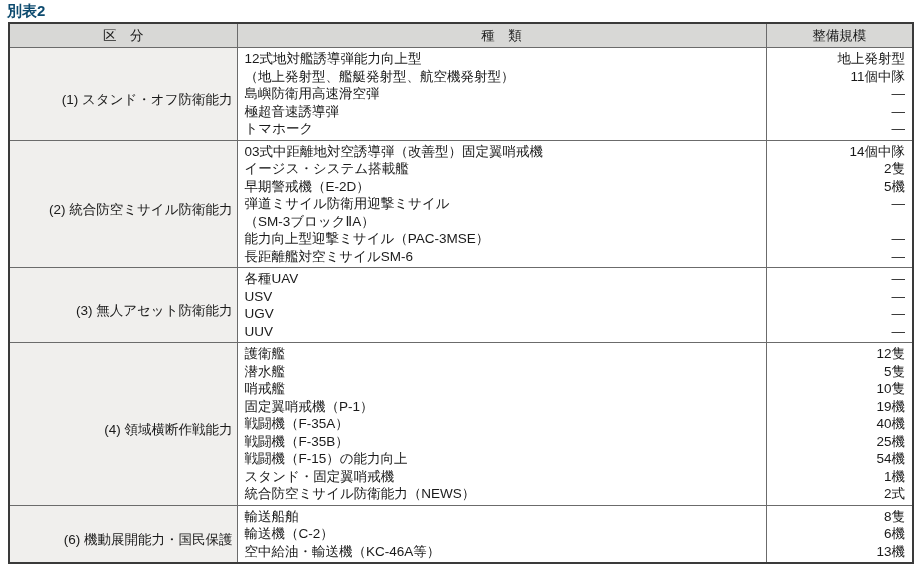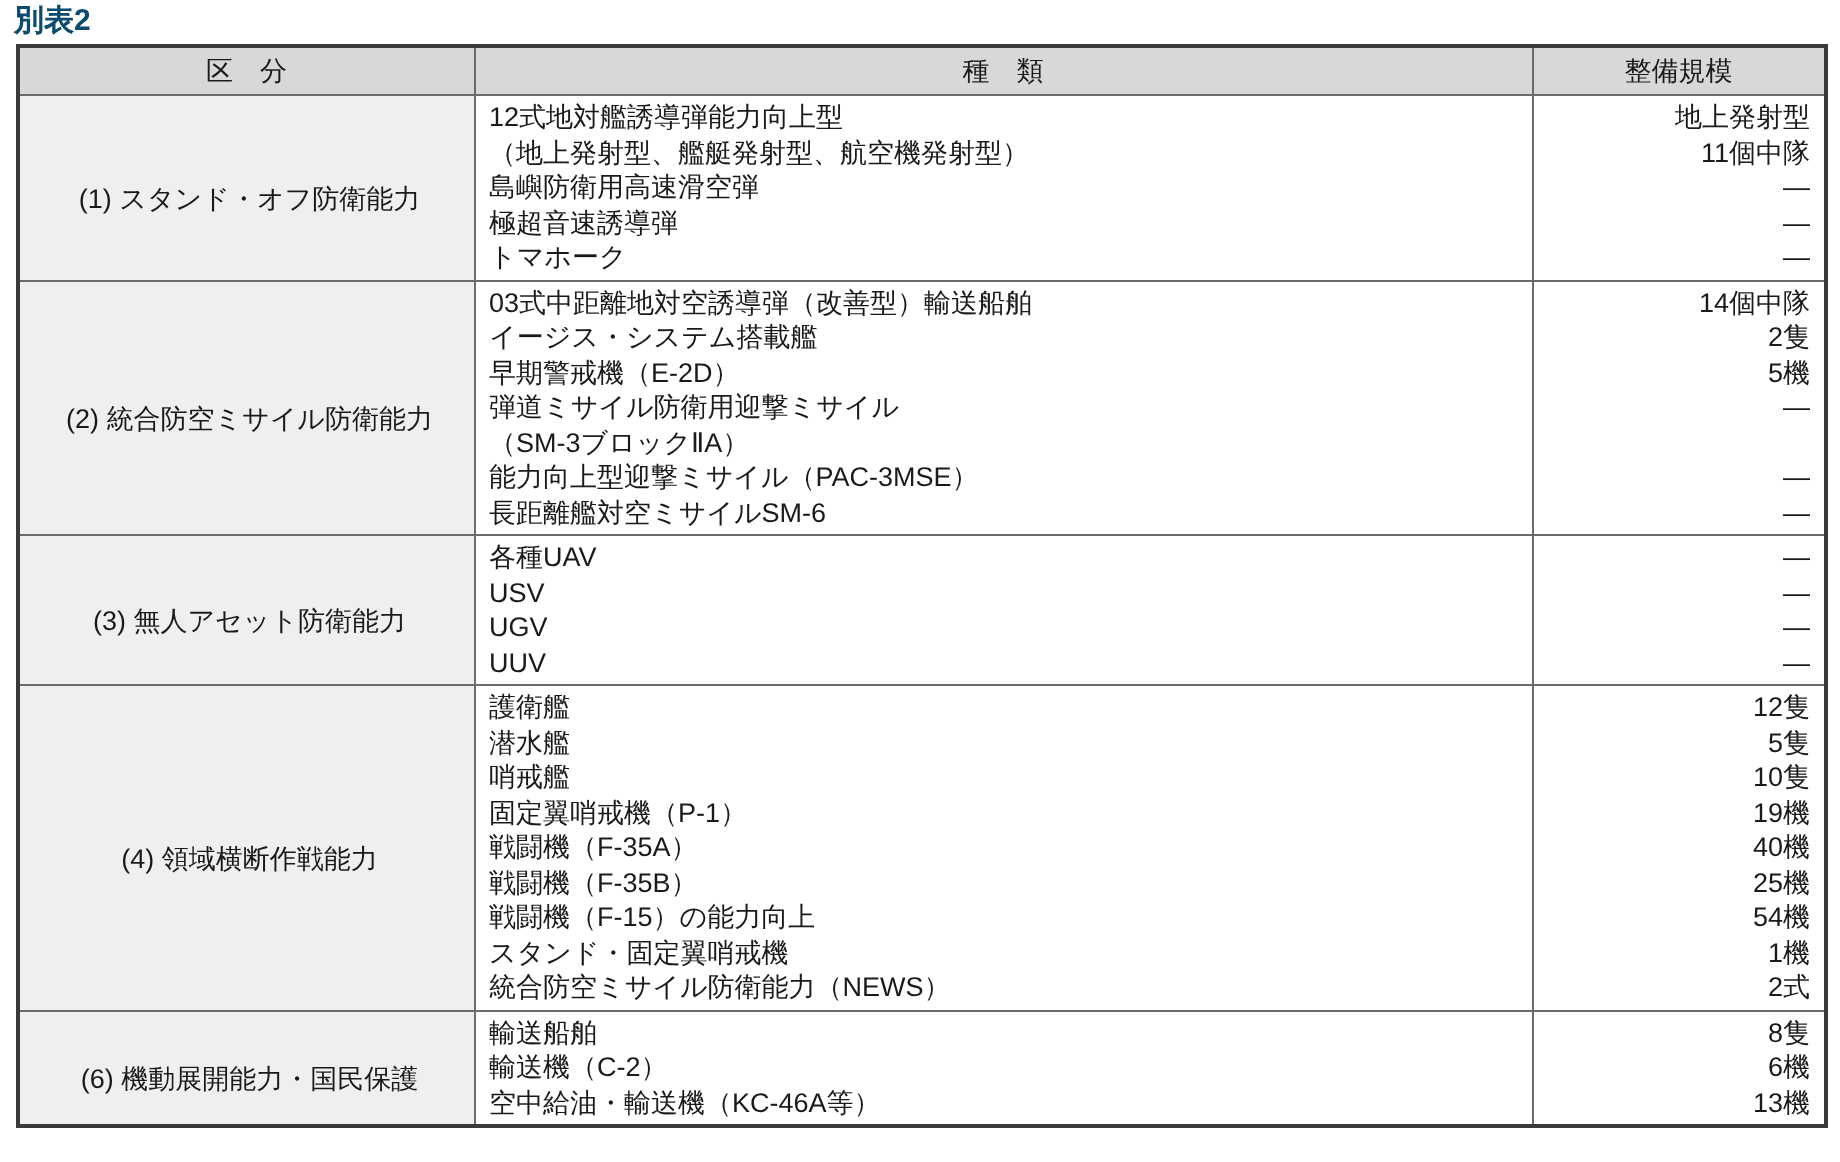--- a/index.html
+++ b/index.html
@@ -22,21 +22,21 @@
     border:1px solid var(--inner-border,#6b6b6b);
     font-size:13.5px;
   }
   table.equip th{
     background:var(--header-bg,#d8d8d6);
     font-weight:normal;height:21px;text-align:center;
     padding:1px 1px;
   }
   td.cat{
     background:var(--category-bg,#f0efed);
-    vertical-align:middle;text-align:center;
+    vertical-align:middle;text-align:right;
     padding:14px 4px 2px 7px;white-space:nowrap;margin-left:20px;
   }
   td.types{
     background:#fff;vertical-align:middle;text-align:left;
     padding:2px 4px 2px 7px;
     margin-top:17px;
   }
   td.scales{
     background:#fff;vertical-align:middle;text-align:right;
     padding:2px 7px 2px 20px;
@@ -78,21 +78,21 @@
           <div class="line">11個中隊</div>
           <div class="line">—</div>
           <div class="line">—</div>
           <div class="line">—</div>
         </td>
   </tr>
 
   <tr>
     <td class="cat">(2)  統合防空ミサイル防衛能力</td>
     <td class="types">
-          <div class="line">03式中距離地対空誘導弾（改善型）輸送船舶</div>
+          <div class="line">03式中距離地対空誘導弾（改善型）固定翼哨戒機</div>
           <div class="line">イージス・システム搭載艦</div>
           <div class="line">早期警戒機（E-2D）</div>
           <div class="line">弾道ミサイル防衛用迎撃ミサイル</div>
           <div class="line">（SM-3ブロックⅡA）</div>
           <div class="line">能力向上型迎撃ミサイル（PAC-3MSE）</div>
           <div class="line">長距離艦対空ミサイルSM-6</div>
         </td>
     <td class="scales">
           <div class="line">14個中隊</div>
           <div class="line">2隻</div>

